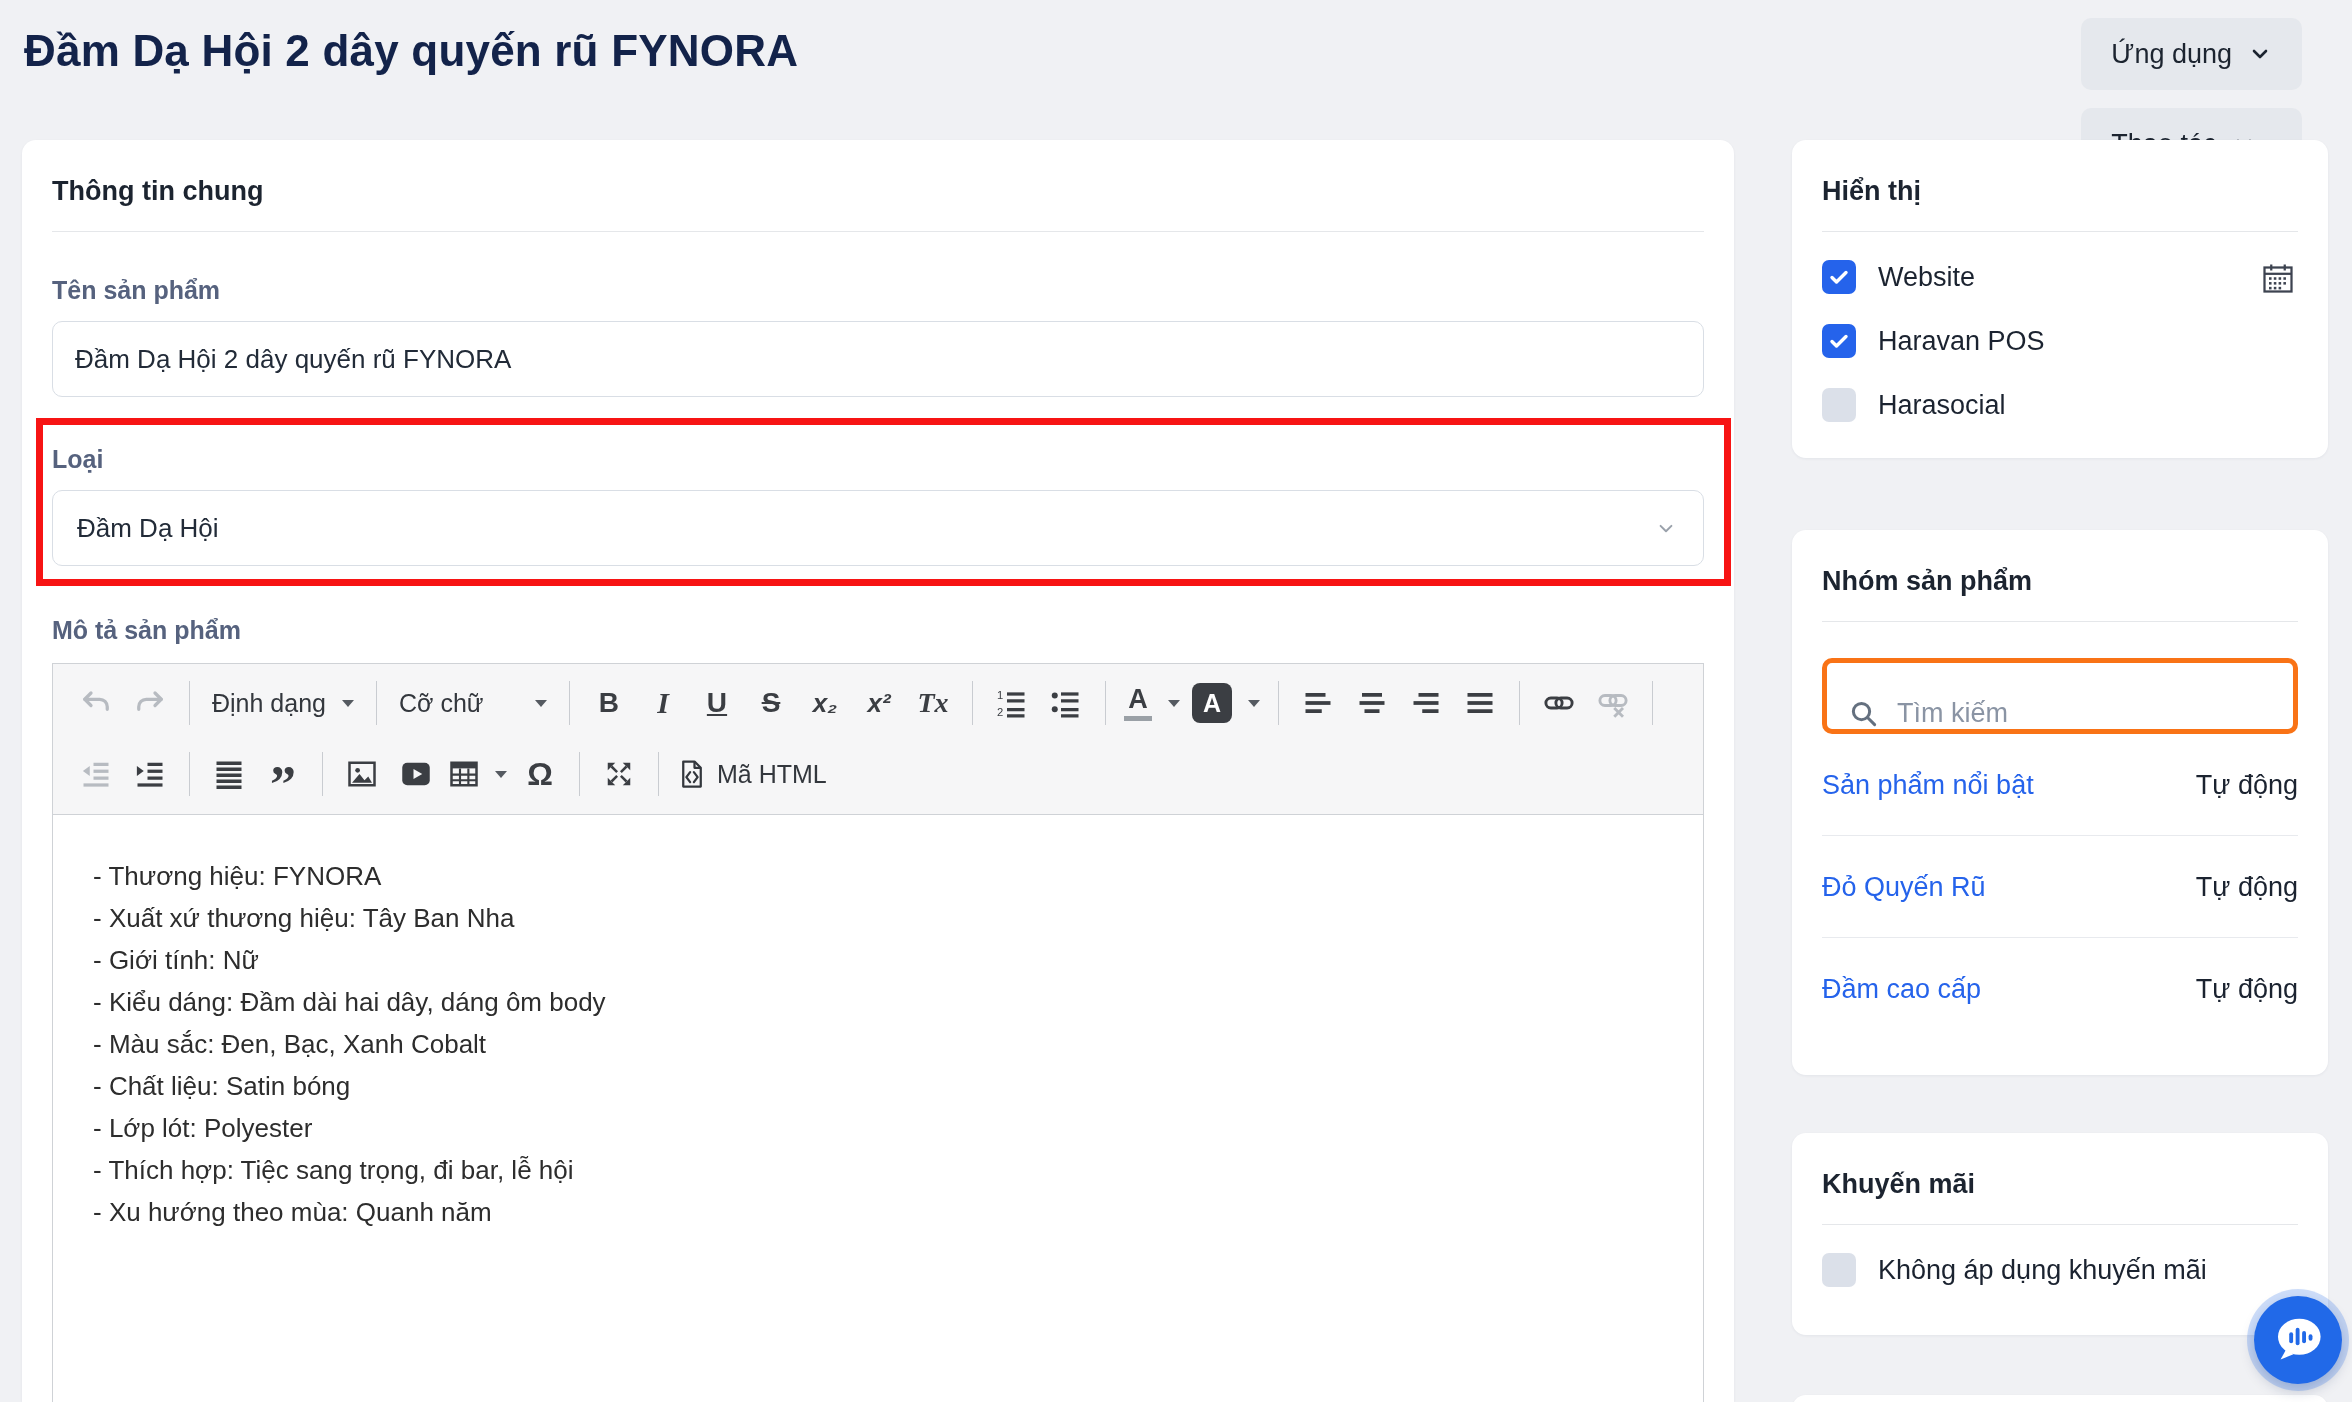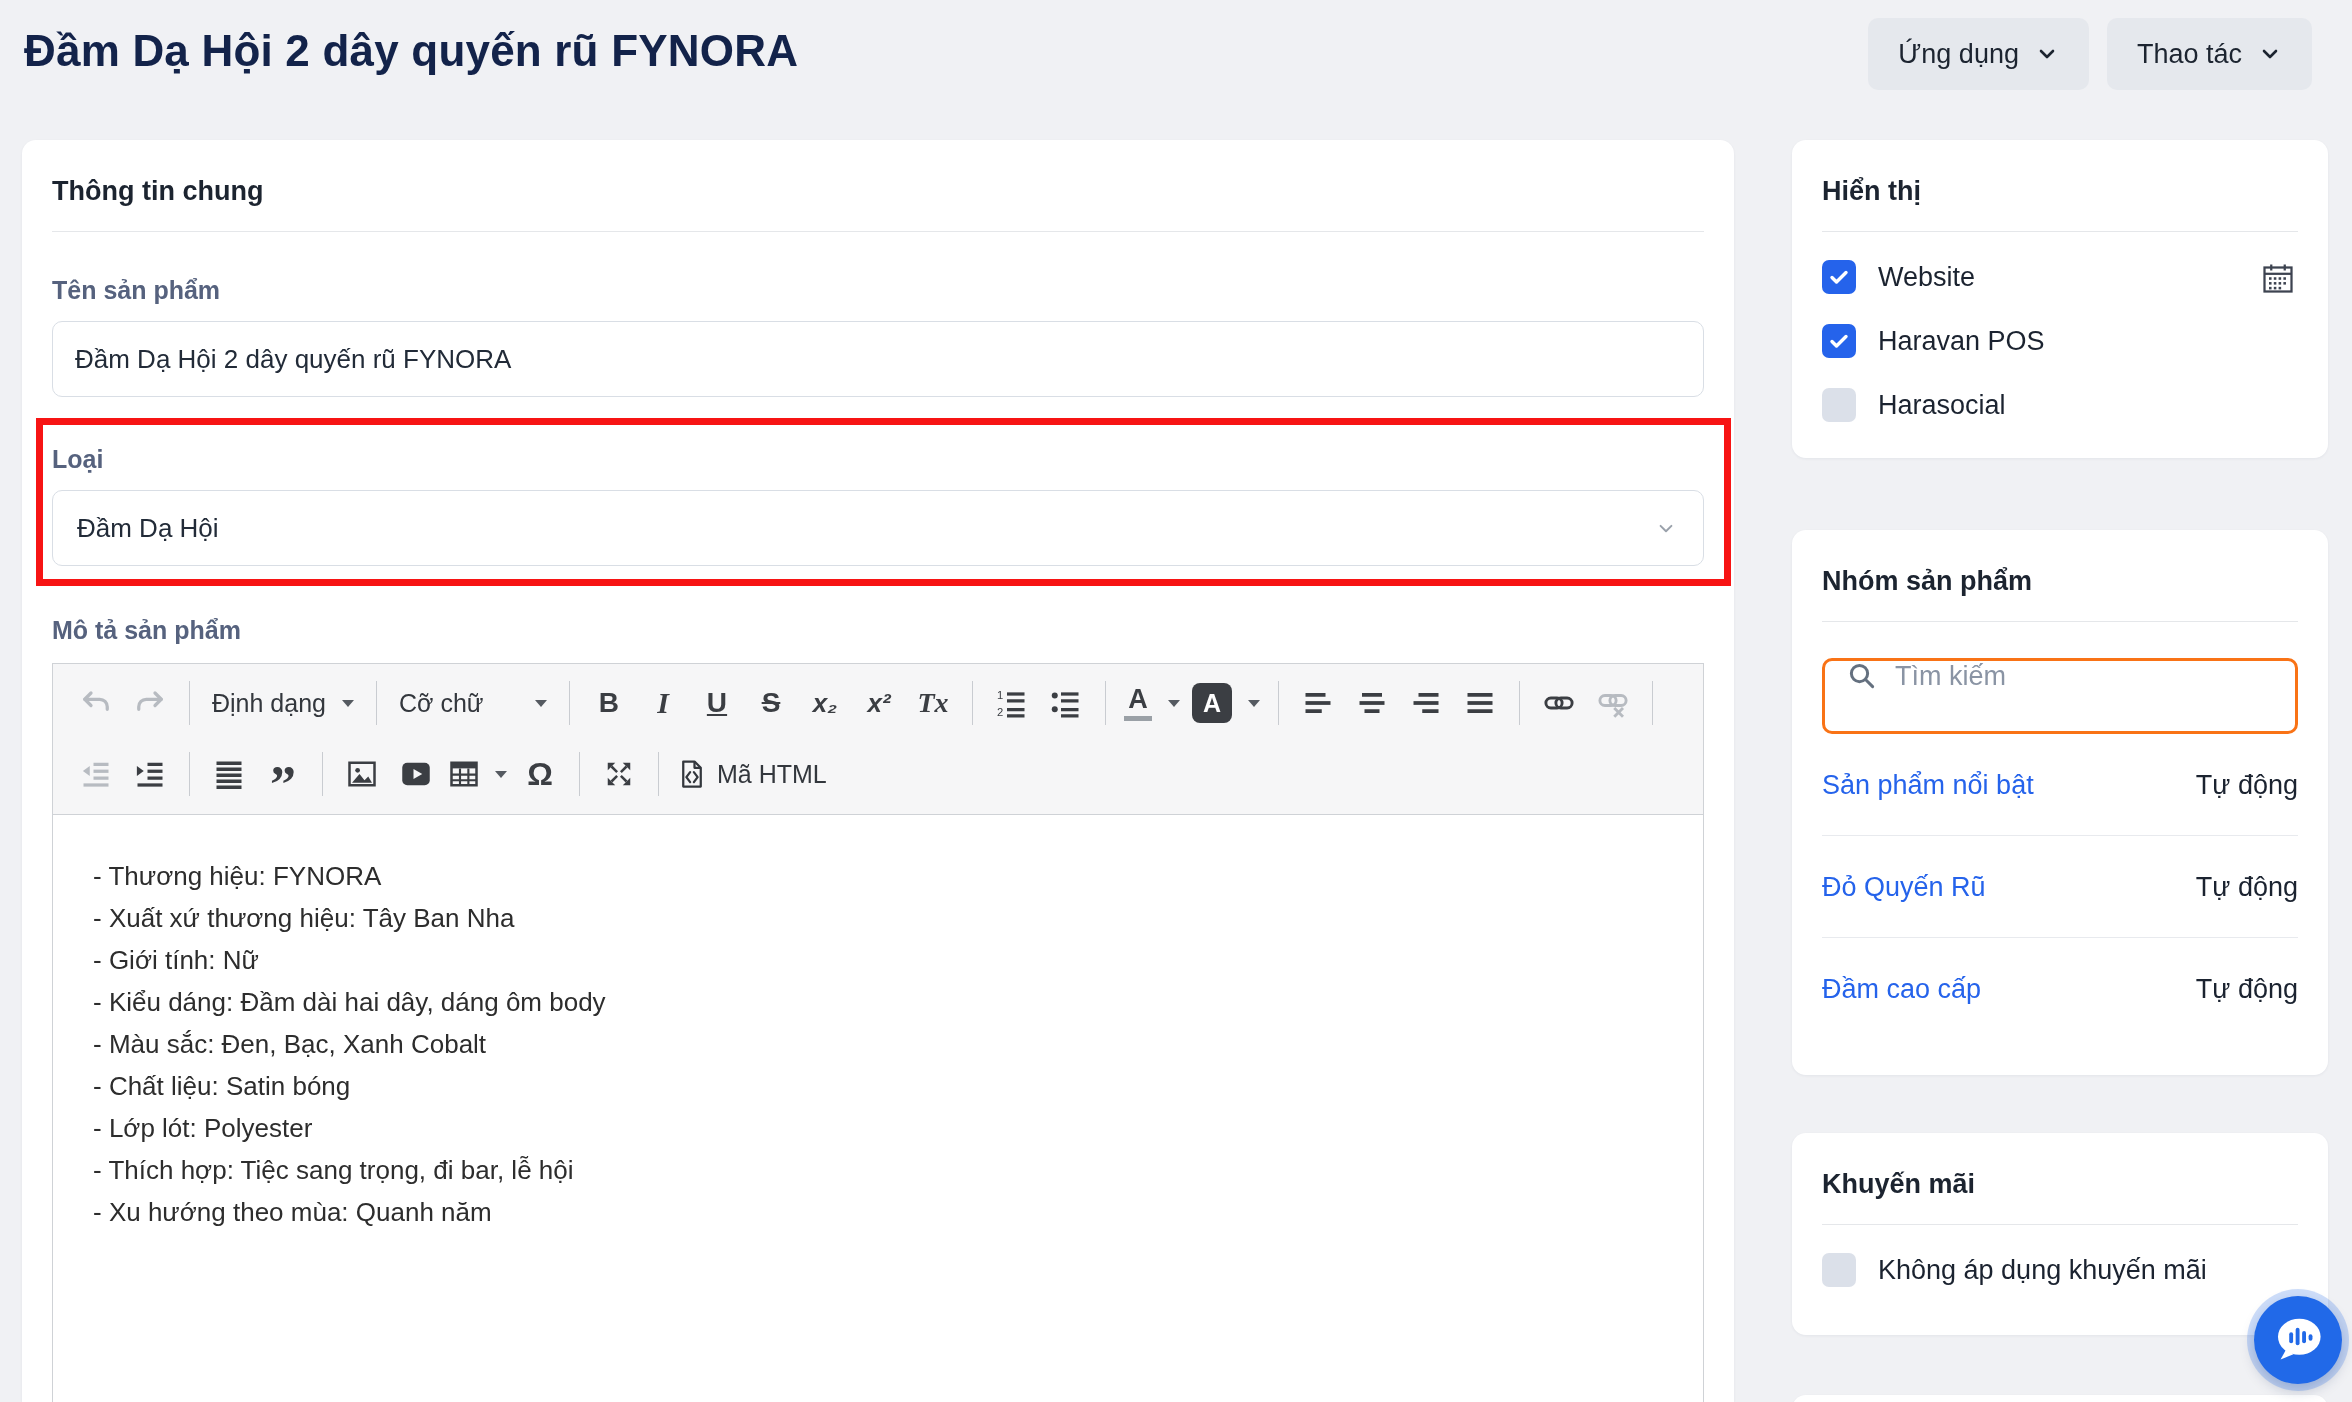--- a/index.html
+++ b/index.html
@@ -8,21 +8,21 @@
     position:relative; overflow:hidden;
     background:#f0f1f4;
     font-family:"Liberation Sans", sans-serif;
     color:#1b2330;
   }
   
   .page-title {
     position:absolute; left:24px; top:26px;
     font-size:44px; font-weight:700; color:#13234a; letter-spacing:.2px;
   }
-  .header-buttons { position:absolute; top:18px; right:40px; display:flex; gap:18px; }
+  .header-buttons { position:absolute; top:18px; right:50px; display:flex; gap:18px;flex-direction:column; }
   .hdr-btn {
     height:72px; padding:0 30px; border:none; border-radius:10px;
     background:#e5e8ed; color:#1c2430; font-family:inherit;
     font-size:27px; display:flex; align-items:center; gap:16px; cursor:pointer;
   }
   .hdr-btn svg { width:24px; height:24px; color:#1c2430; }
 
   
   .card {
     position:absolute; background:#fff; border-radius:14px;
@@ -101,22 +101,22 @@
   .check-row:first-of-type { margin-top:28px; }
   .cb { width:34px; height:34px; border-radius:7px; background:#dbe0e9; flex:none; cursor:pointer;
         display:flex; align-items:center; justify-content:center; }
   .cb svg { width:24px; height:24px; display:none; }
   .cb.checked { background:#2563eb; }
   .cb.checked svg { display:block; }
   .check-label { font-size:27px; color:#1b2330; }
   .row-icon { position:absolute; right:2px; top:0; width:36px; height:36px; color:#3d4350; }
 
   .search-box {
-    margin-top:36px; height:76px; border:3px solid #f97316; border-radius:10px;
-    display:flex; align-items:flex-start; gap:18px; padding:0 22px; background:#fff;
+    margin-top:36px; height:76px; border:5px solid #f97316; border-radius:10px;
+    display:flex; align-items:flex-end; gap:18px; padding:0 22px; background:#fff;
   }
   .search-box svg { width:30px; height:30px; color:#64707f; flex:none; }
   .search-box input {
     border:none; outline:none; font-family:inherit; font-size:27px; color:#222b38; flex:1; min-width:0;
   }
   .search-box input::placeholder { color:#8a94a4; }
   .c-row { display:flex; align-items:center; justify-content:space-between;
            padding:36px 0 34px; border-bottom:1px solid #e8eaee; }
   .c-row:last-child { border-bottom:none; }
   .c-link { font-size:27px; color:#2563eb; cursor:pointer; }

